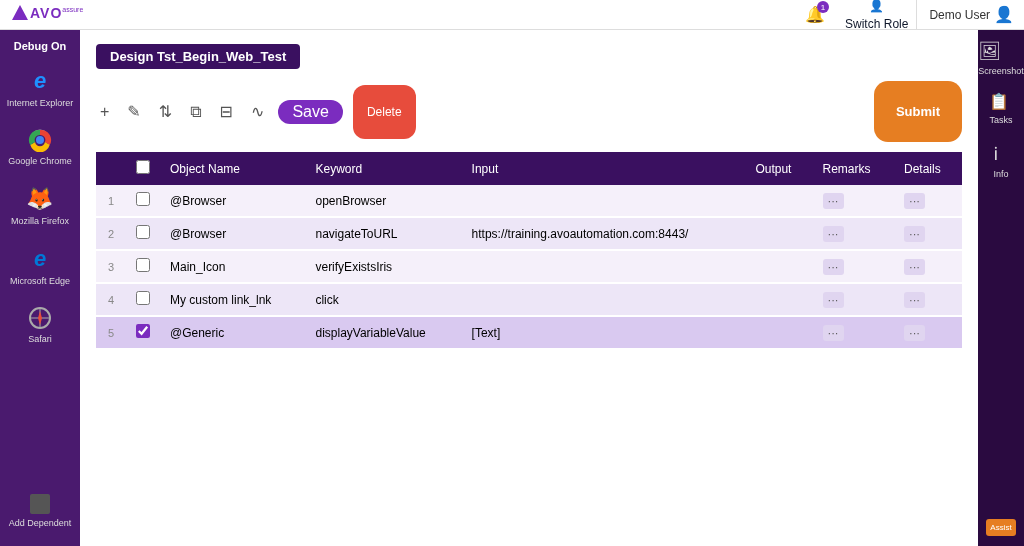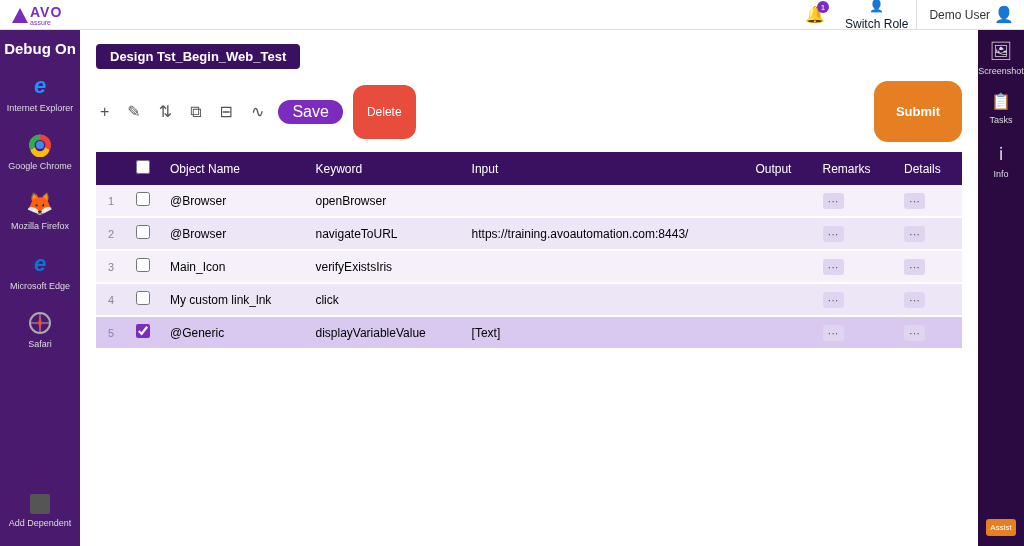--- a/index.html
+++ b/index.html
@@ -110,21 +110,21 @@
       display: flex;
       flex-direction: column;
       align-items: center;
       padding: 10px 0;
       gap: 16px;
       flex-shrink: 0;
     }
     .right-item {
       display: flex;
       flex-direction: column;
-      align-items: center;
+      align-items: flex-start;
       gap: 4px;
       cursor: pointer;
       color: #ddd;
       font-size: 9px;
       text-align: center;
     }
 
     
     .content {
       flex: 1;
@@ -257,29 +257,29 @@
       top: 5px;
     }
     .avo-triangle {
       width: 0; height: 0;
       border-left: 8px solid transparent;
       border-right: 8px solid transparent;
       border-bottom: 15px solid #7b2cbf;
     }
     .avo-text-wrap {
       display: flex;
-      flex-direction: column;
+      flex-direction: row;
       line-height: 1;
       justify-content: flex-end;
     }
     .avo-text { font-weight: 900; font-size: 14px; color: #7b2cbf; letter-spacing: 1px; }
     .avo-sub { font-size: 7px; color: #7b2cbf; }
 
     .sidebar-debug-label {
-      font-size: 15px;
+      font-size: 11px;
       font-weight: bold;
       color: #fff;
       text-align: center;
       margin-bottom: 4px;
     }
   </style>
 </head>
 <body>
 
 <div class="topbar">

